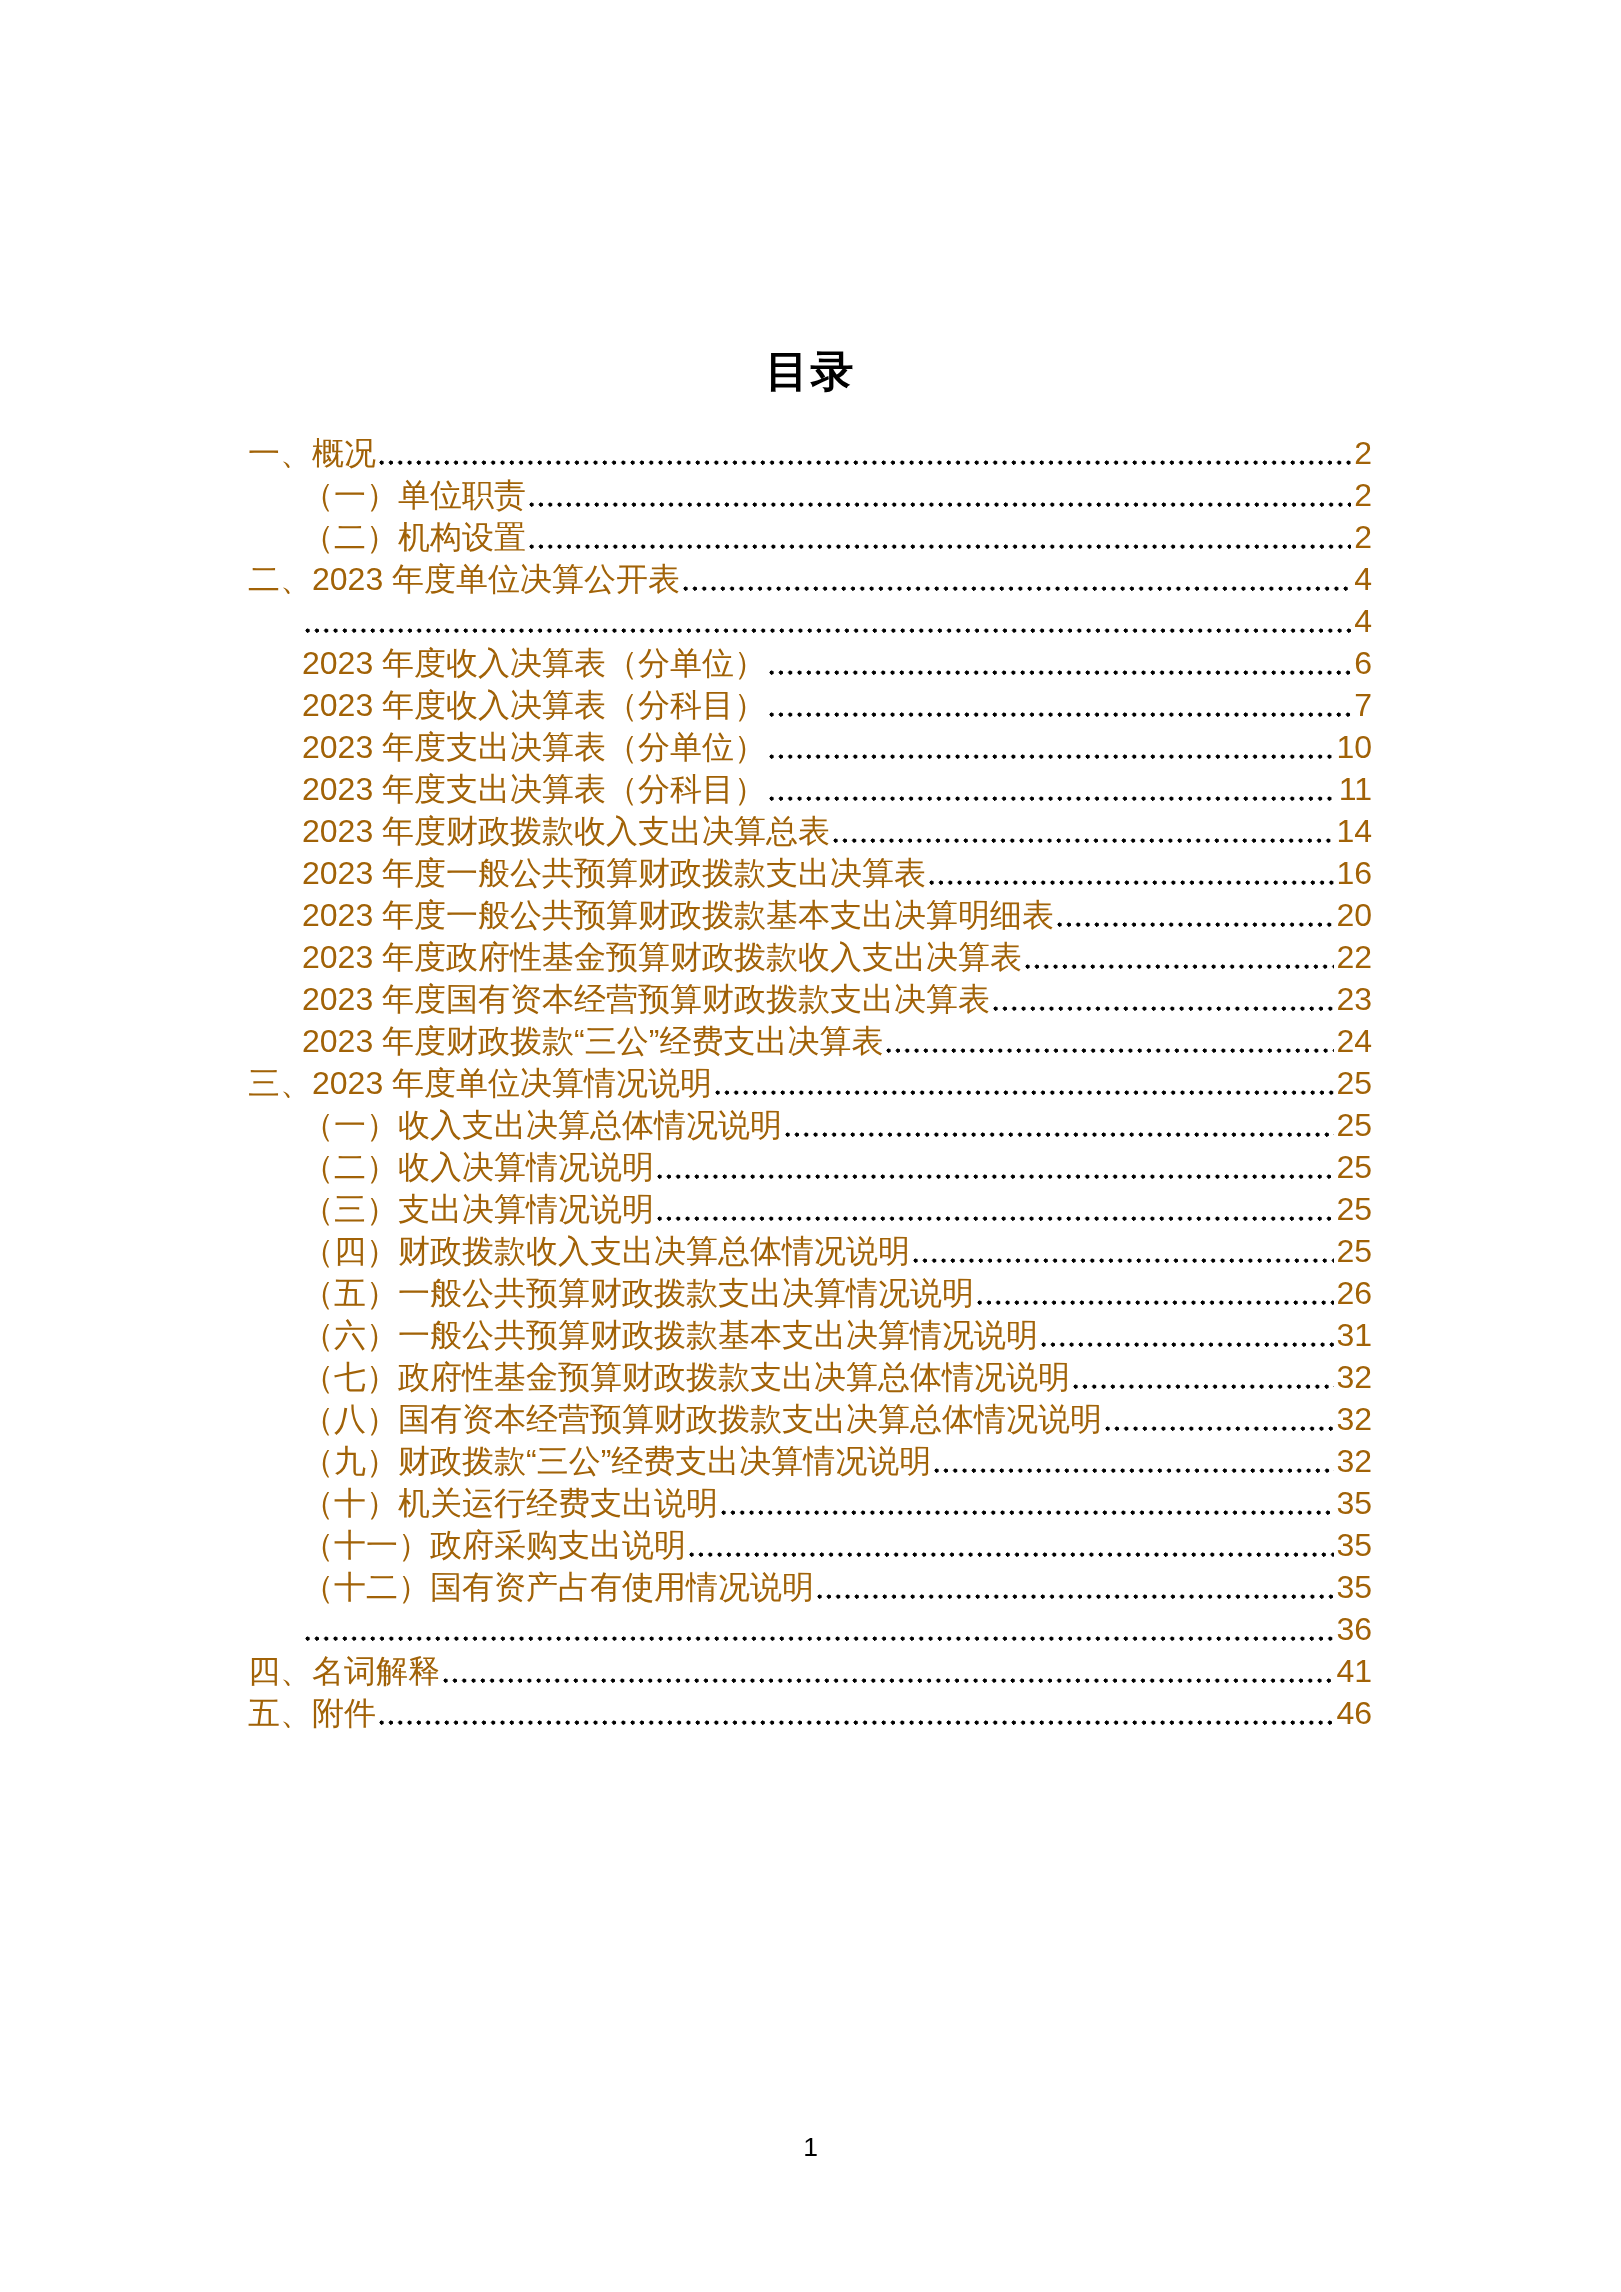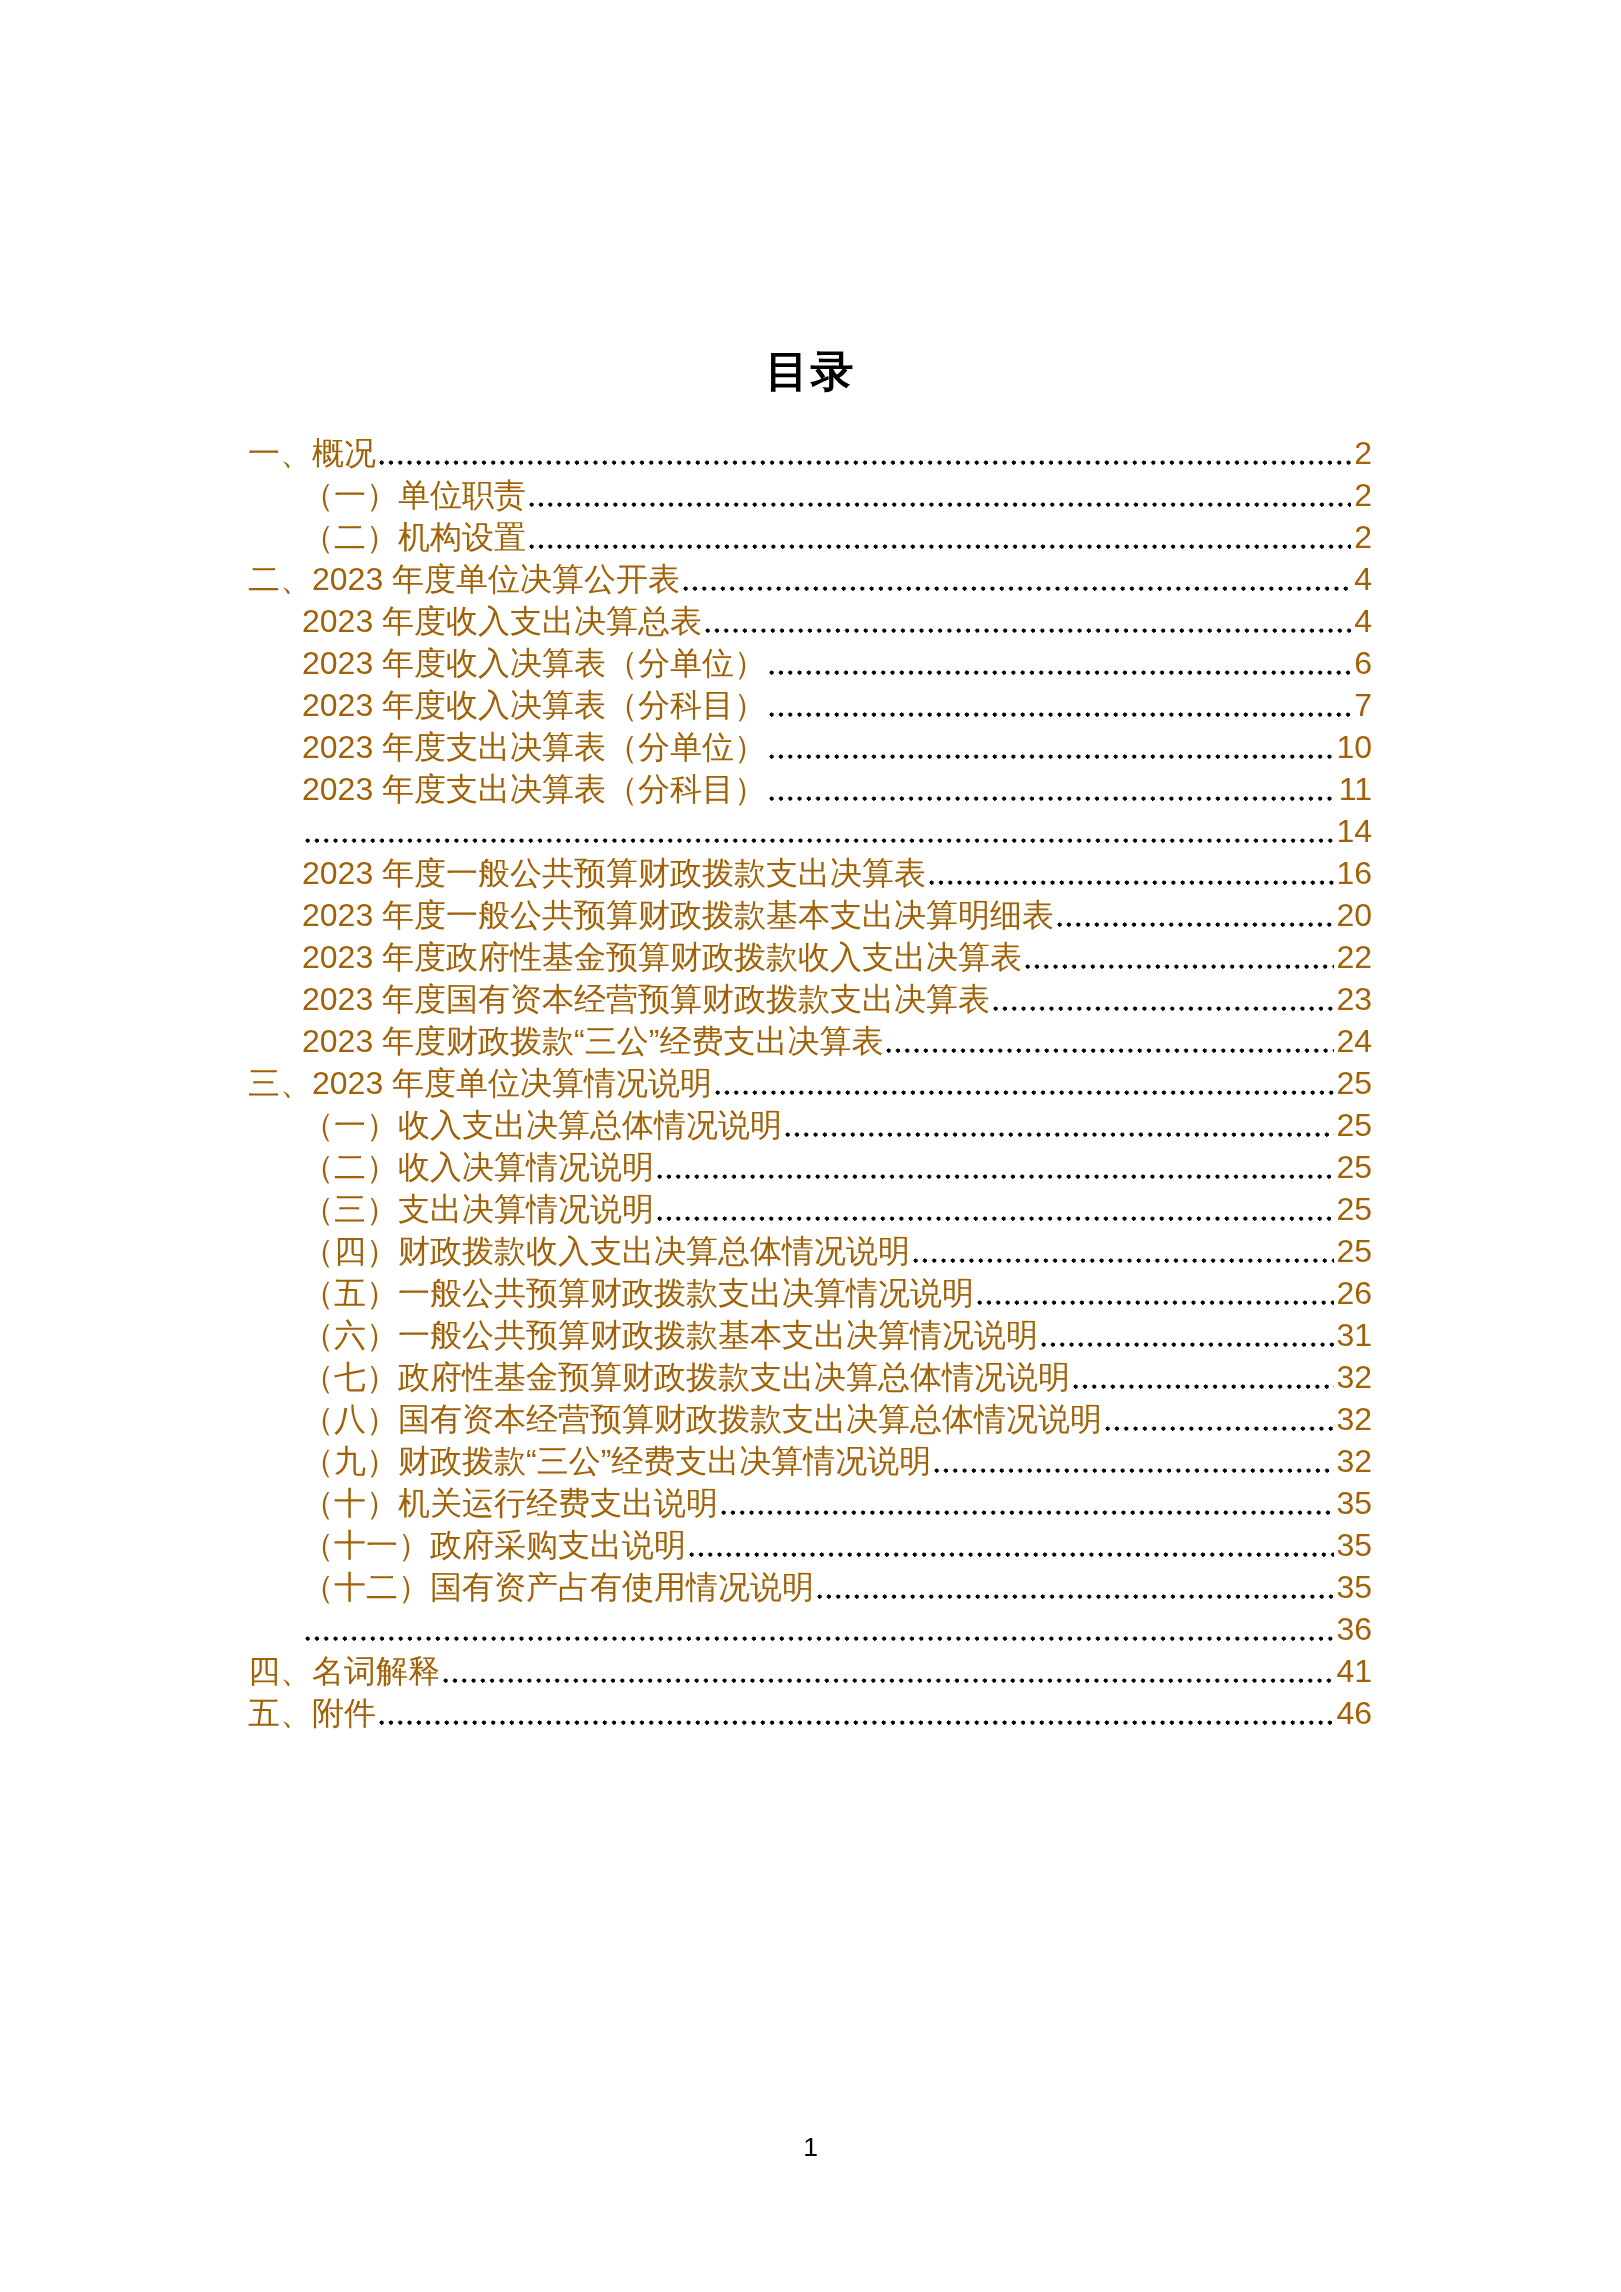--- a/index.html
+++ b/index.html
@@ -100,21 +100,20 @@
     <span class="toc-label">（二）机构设置</span>
     <span class="toc-leader"></span>
     <span class="toc-page-num">2</span>
   </a>
       <a class="toc-row level-1">
     <span class="toc-label">二、2023 年度单位决算公开表</span>
     <span class="toc-leader"></span>
     <span class="toc-page-num">4</span>
   </a>
       <a class="toc-row level-2">
-    <span class="toc-label">2023 年度收入支出决算总表</span>
     <span class="toc-leader"></span>
     <span class="toc-page-num">4</span>
   </a>
       <a class="toc-row level-2">
     <span class="toc-label">2023 年度收入决算表（分单位）</span>
     <span class="toc-leader"></span>
     <span class="toc-page-num">6</span>
   </a>
       <a class="toc-row level-2">
     <span class="toc-label">2023 年度收入决算表（分科目）</span>
@@ -125,20 +124,21 @@
     <span class="toc-label">2023 年度支出决算表（分单位）</span>
     <span class="toc-leader"></span>
     <span class="toc-page-num">10</span>
   </a>
       <a class="toc-row level-2">
     <span class="toc-label">2023 年度支出决算表（分科目）</span>
     <span class="toc-leader"></span>
     <span class="toc-page-num">11</span>
   </a>
       <a class="toc-row level-2">
+    <span class="toc-label">2023 年度财政拨款收入支出决算总表</span>
     <span class="toc-leader"></span>
     <span class="toc-page-num">14</span>
   </a>
       <a class="toc-row level-2">
     <span class="toc-label">2023 年度一般公共预算财政拨款支出决算表</span>
     <span class="toc-leader"></span>
     <span class="toc-page-num">16</span>
   </a>
       <a class="toc-row level-2">
     <span class="toc-label">2023 年度一般公共预算财政拨款基本支出决算明细表</span>

